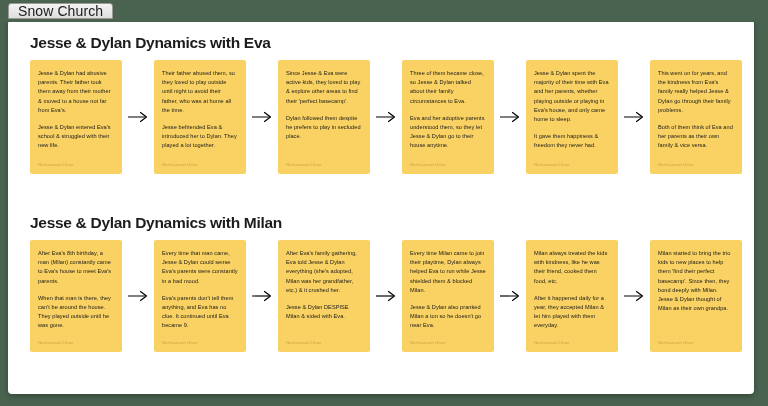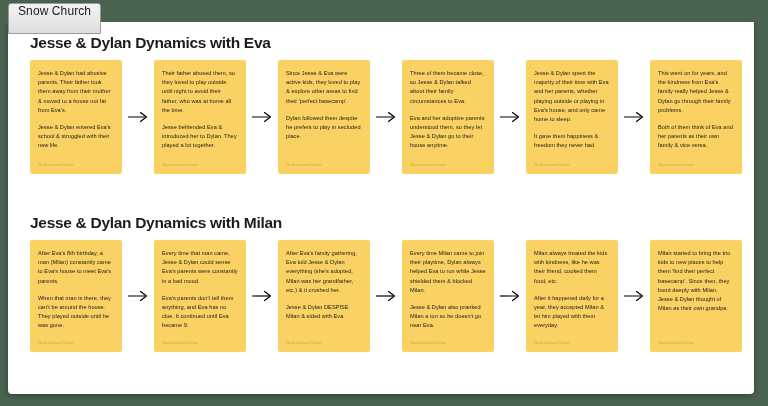--- a/index.html
+++ b/index.html
@@ -22,26 +22,26 @@
     top: 0; left: 0;
     width: 768px;
     height: 22px;
     background: #4a6350;
     z-index: 5;
   }
   .tab {
     position: absolute;
     left: 8px;
     top: 3px;
-    height: 31px;
+    height: 16px;
     padding: 0 9px;
     background: linear-gradient(#f3f3f3, #dedede);
     border: 1px solid #9a9a9a;
     border-radius: 3px 3px 0 0;
-    font-size: 12px;
+    font-size: 14px;
     line-height: 15px;
     color: #1a1a1a;
     white-space: nowrap;
     letter-spacing: .1px;
   }
 
   
   .board {
     position: absolute;
     left: 8px;

